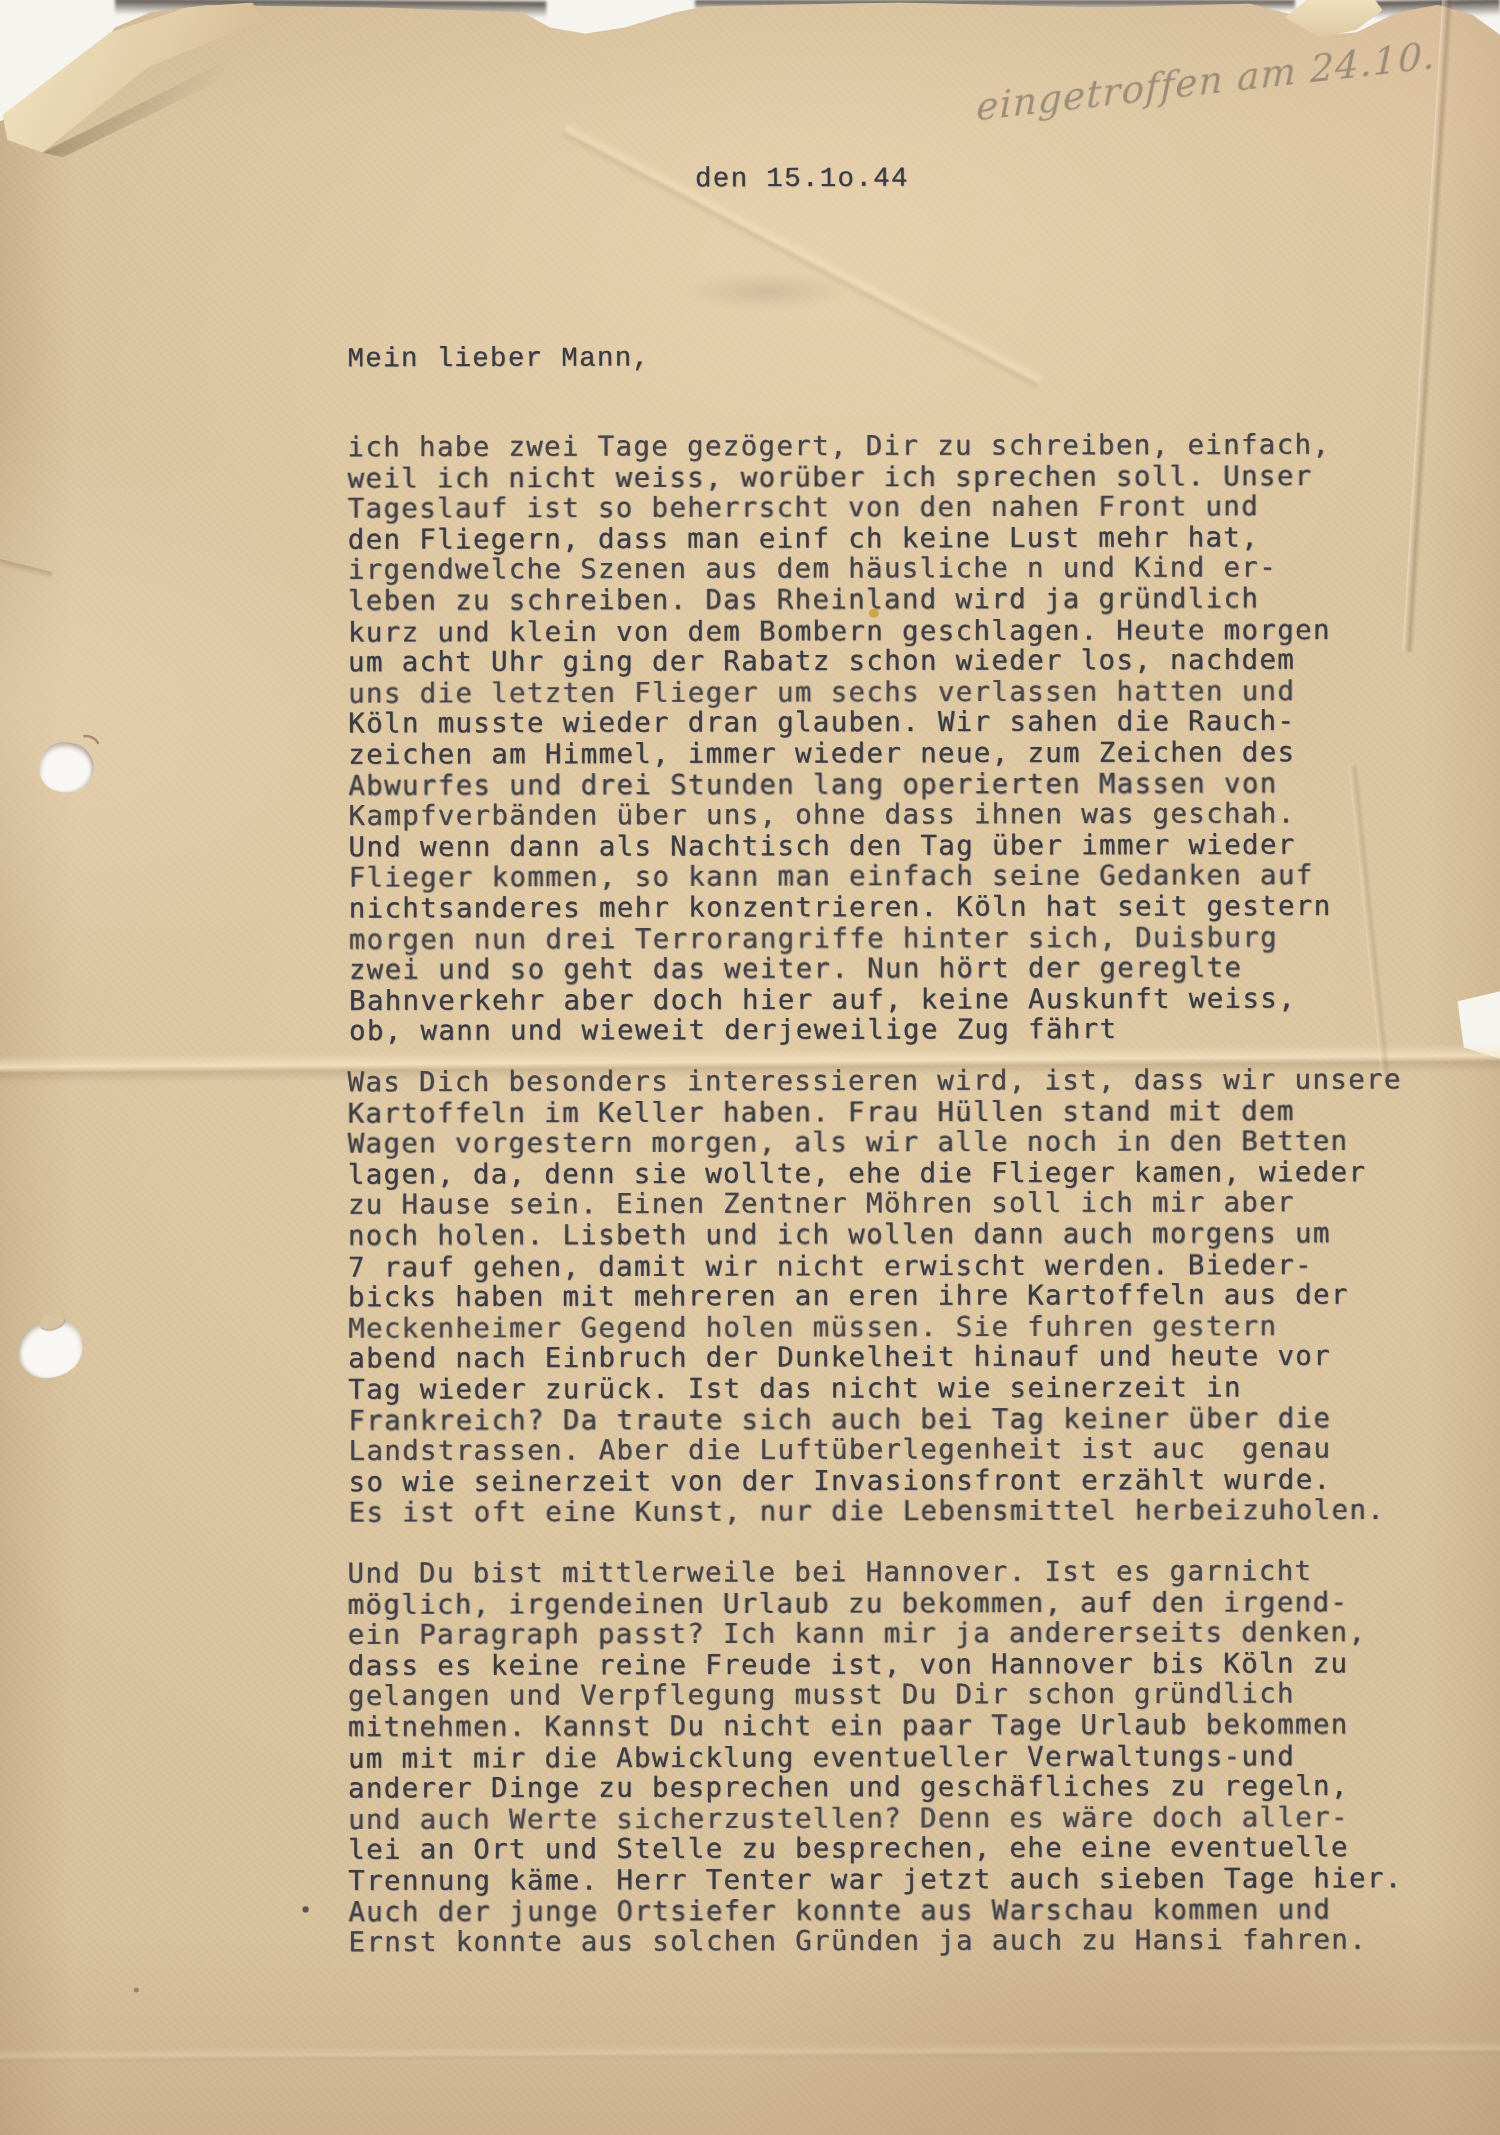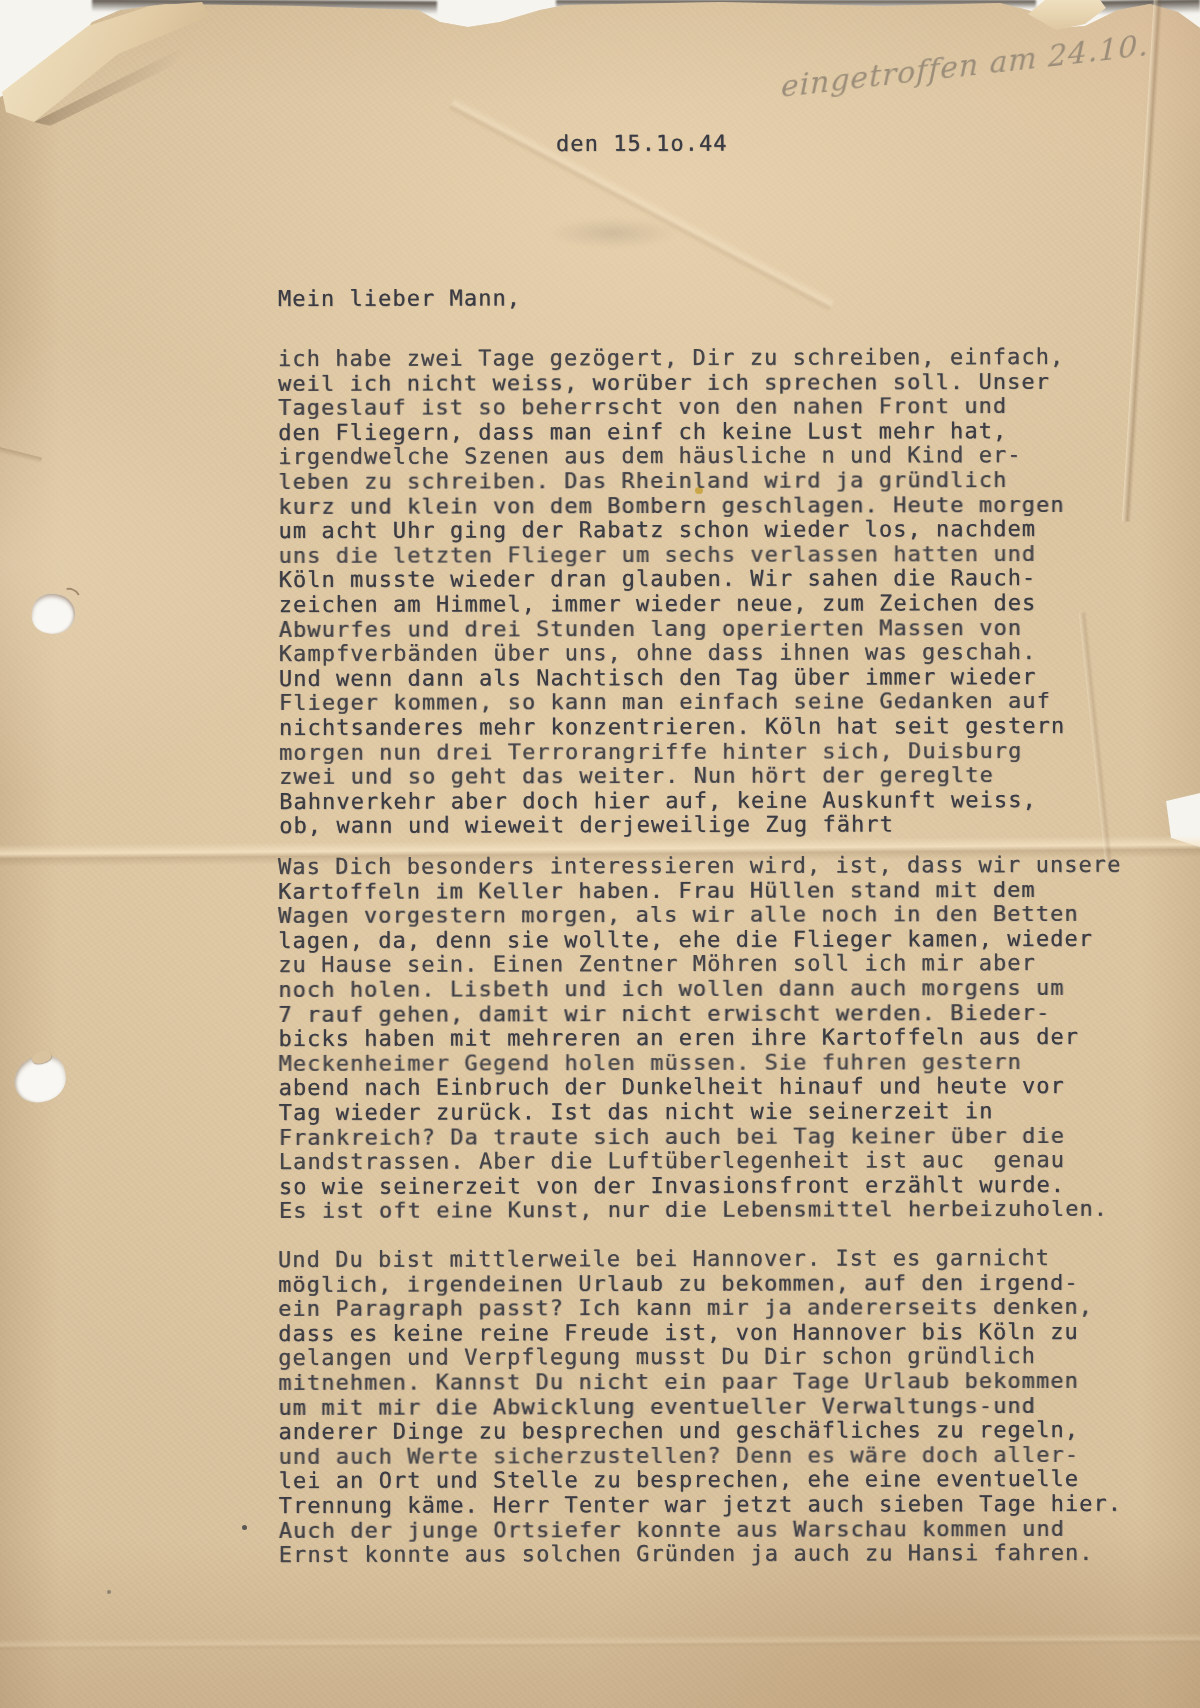--- a/index.html
+++ b/index.html
@@ -149,22 +149,22 @@
     letter-spacing: 1.05px;
     white-space: pre;
     text-shadow: .4px .4px .7px rgba(56,57,65,.55), -.3px 0 .5px rgba(56,57,65,.3);
     transform: rotate(-.15deg);
     transform-origin: left top;
   }
   .typed .line { white-space: pre; }
   .typed .line:nth-child(3n)   { filter: blur(.2px); opacity: .97; }
   .typed .line:nth-child(4n+1) { opacity: .93; }
   .typed .line:nth-child(5n+2) { filter: blur(.15px); }
-  .date-line       { left: 556px; top: 132px; }
-  .salutation-line { left: 278px; top: 287px; }
+  .date-line       { left: 556px; top: 132px; font-family: Liberation Mono, monospace; }
+  .salutation-line { left: 278px; top: 276px; font-family: Liberation Mono, monospace; }
   .para-1 { left: 278px; top: 347px; }
   .para-2 { left: 278px; top: 855px; }
   .para-3 { left: 278px; top: 1248px; }
 
   
   .handwriting {
     position: absolute; z-index: 6;
     left: 780px; top: 50px;
     width: 340px;
     font-family: "DejaVu Serif", "Liberation Serif", serif;

